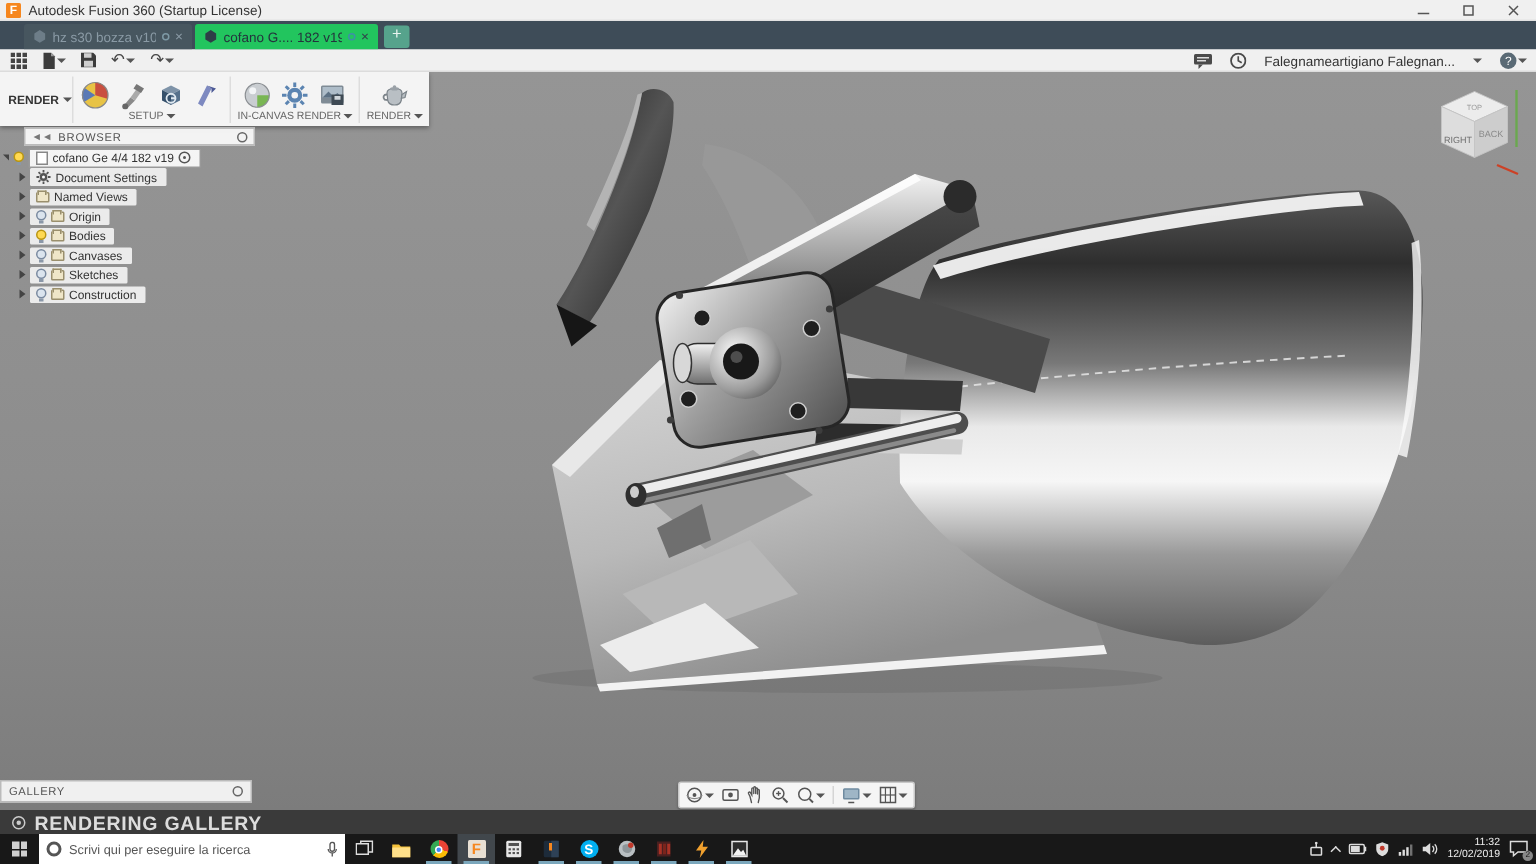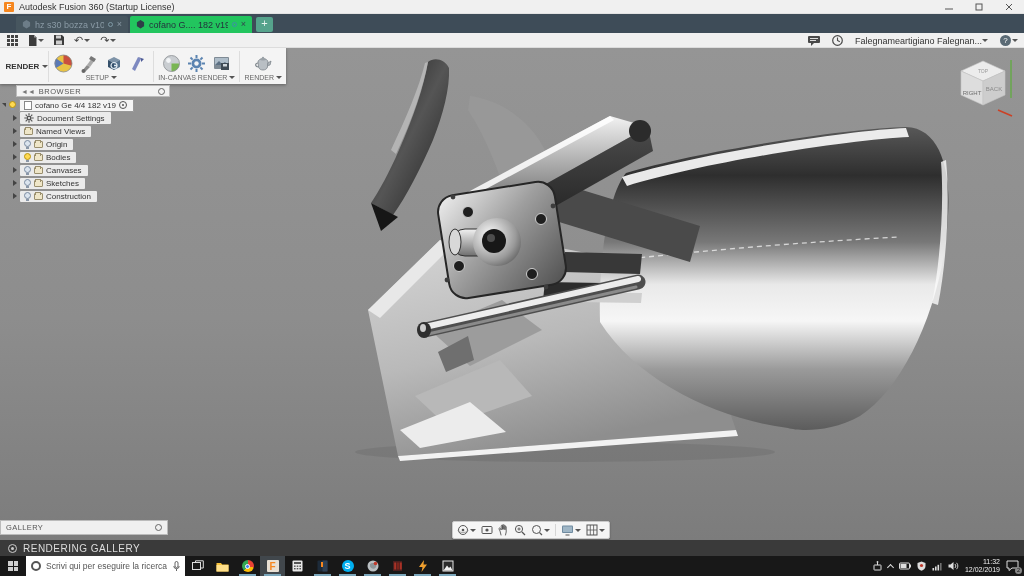--- a/index.html
+++ b/index.html
@@ -30,21 +30,21 @@
   .active .tab-close { color:#33424c; }
   .newtab-btn { width:17px; height:15px; background:#56a38c; color:#e8f4ef; font-size:11px; line-height:13px; text-align:center; border-radius:2px; margin-left:4px; margin-bottom:1px; }
 
   
   .qat { position:absolute; top:33px; left:0; right:0; height:15px; background:#f0f0f0; display:flex; align-items:center; border-bottom:1px solid #dcdcdc; }
   .qat-left { display:flex; align-items:center; gap:10px; padding-left:7px; }
   .qat-ico { display:flex; align-items:center; color:#444; gap:1px; }
   .qat-ico svg { display:block; }
   .glyph { font-size:11px; line-height:11px; color:#444; }
   .qat-right { position:absolute; right:6px; top:0; height:15px; display:flex; align-items:center; gap:12px; }
-  .user-name { font-size:9px; color:#333; display:flex; align-items:center; gap:0; }
+  .user-name { font-size:9px; color:#333; display:flex; align-items:center; gap:12px; }
   .help-btn { width:11px; height:11px; border-radius:50%; background:#5a6a75; color:#fff; font-size:8px; display:flex; align-items:center; justify-content:center; }
   .caret { width:0; height:0; border-left:3px solid transparent; border-right:3px solid transparent; border-top:3px solid #555; display:inline-block; }
 
   
   .canvas { position:absolute; top:48px; left:0; right:0; height:492px; background:linear-gradient(180deg,#959595 0%,#8d8d8d 55%,#7c7c7c 100%); overflow:hidden; }
   .model-svg { position:absolute; inset:0; }
 
   
   .ribbon { position:absolute; top:0; left:0; width:286px; height:36px; background:#f4f4f4; box-shadow:0 1px 3px rgba(0,0,0,.35); display:flex; align-items:center; }
   .grip { width:5px; border-right:1px solid #ddd; background:repeating-linear-gradient(180deg,#ccc 0 1px,transparent 1px 3px); margin:6px 0 6px 2px; }
@@ -81,28 +81,28 @@
   .nav-sep { width:1px; height:12px; background:#d5d5d5; }
 
   
   .comments { position:absolute; left:0; top:472px; width:168px; height:15px; background:rgba(247,247,247,.95); border:1px solid #bbb; display:flex; align-items:center; padding:0 5px; gap:5px; }
   .comments .label { flex:1; font-size:7.5px; color:#555; letter-spacing:.4px; }
 
   
   .gallery { position:absolute; top:540px; left:0; right:0; height:16px; background:#3a3a3a; display:flex; align-items:center; gap:6px; padding:0 8px; }
   .gallery .g-ico { width:9px; height:9px; border-radius:50%; border:1.5px solid #ccc; display:flex; align-items:center; justify-content:center; }
   .gallery .g-ico i { width:3px; height:3px; background:#ccc; border-radius:50%; }
-  .gallery .label { font-size:10px; color:#ddd; letter-spacing:.5px; font-weight:normal; }
+  .gallery .label { font-size:13px; color:#ddd; letter-spacing:.5px; font-weight:bold; }
 
   
   .taskbar { position:absolute; top:556px; left:0; right:0; height:20px; background:#181818; display:flex; align-items:stretch; }
   .start-btn { width:26px; display:flex; align-items:center; justify-content:center; }
   .win-grid { width:10px; height:10px; display:grid; grid-template-columns:1fr 1fr; gap:1px; }
   .win-grid i { background:#cfcfcf; }
-  .searchbox { width:159px; background:#fff; display:flex; align-items:center; padding:0 5px; gap:5px; }
+  .searchbox { width:204px; background:#fff; display:flex; align-items:center; padding:0 5px; gap:5px; }
   .cortana { width:10px; height:10px; border-radius:50%; border:2px solid #555; flex:0 0 auto; }
   .searchbox input { border:none; outline:none; flex:1; font-size:8.5px; font-family:"Liberation Sans",sans-serif; color:#333; background:transparent; min-width:0; }
   .searchbox input::placeholder { color:#555; }
   .task-icons { display:flex; align-items:stretch; }
   .t-ico { width:25px; display:flex; align-items:center; justify-content:center; position:relative; }
   .t-ico.running::after { content:""; position:absolute; bottom:0; left:4px; right:4px; height:2px; background:#7ba7bc; }
   .t-ico.active-app { background:#41474c; }
   .tray { position:absolute; right:0; top:0; height:20px; display:flex; align-items:center; gap:6px; padding-right:4px; }
   .tray svg { display:block; }
   .chev { width:5px; height:5px; border-left:1.5px solid #ddd; border-top:1.5px solid #ddd; transform:rotate(45deg); margin-top:2px; }

